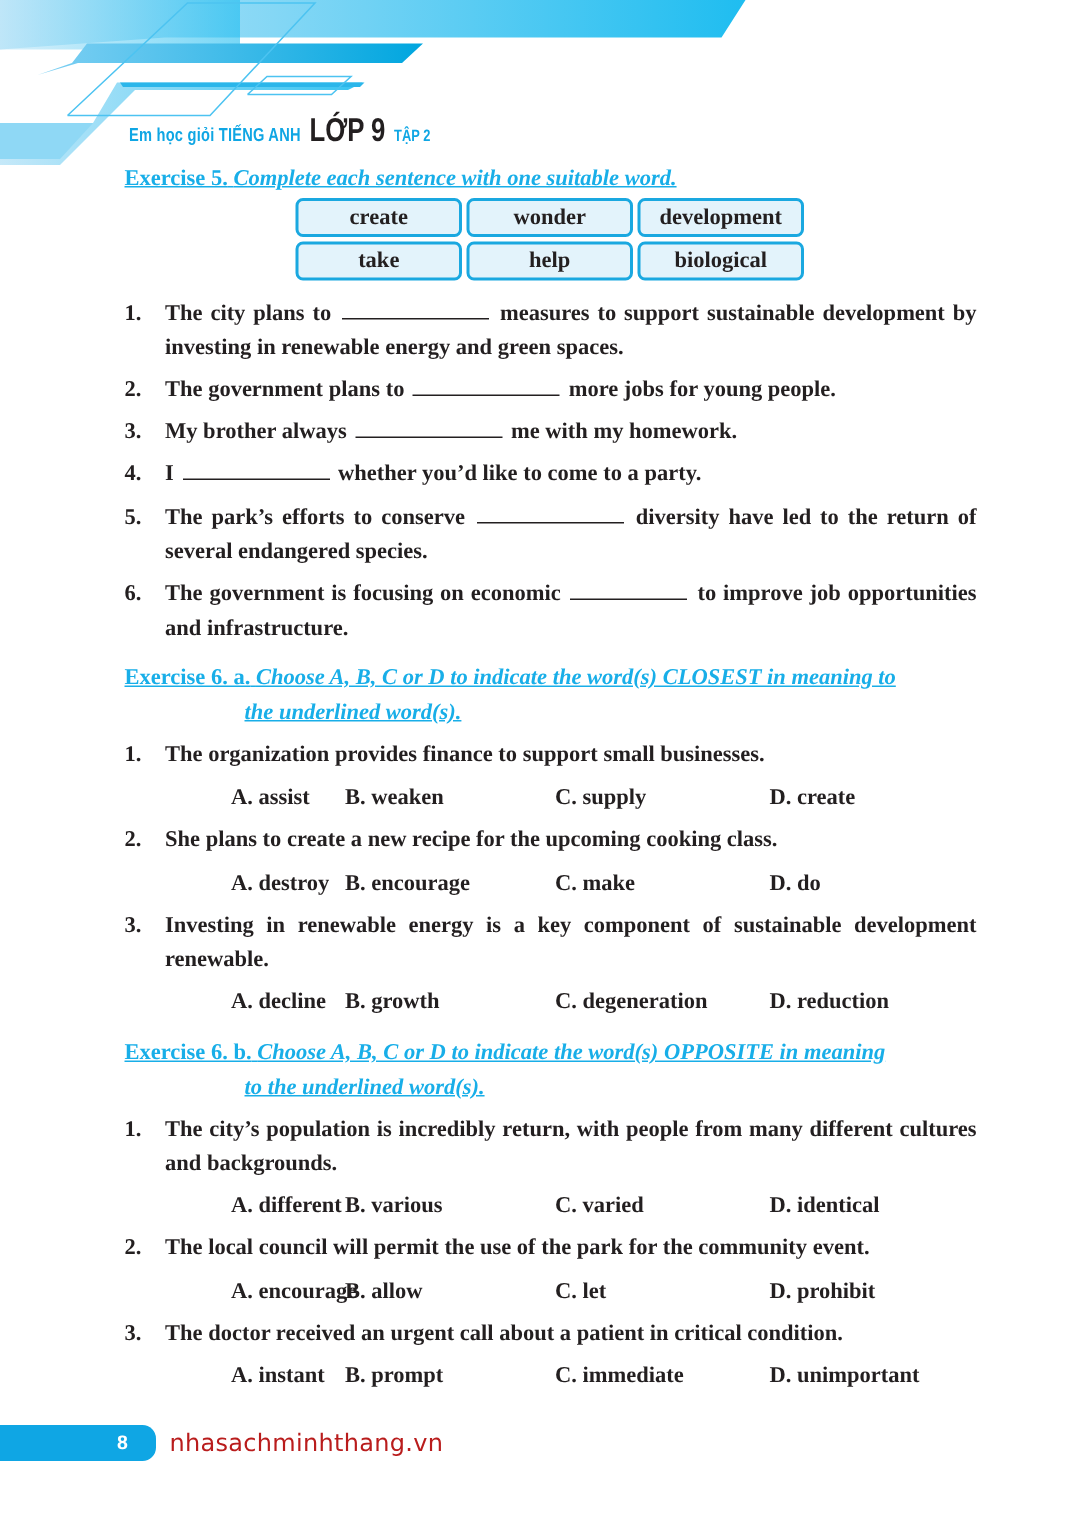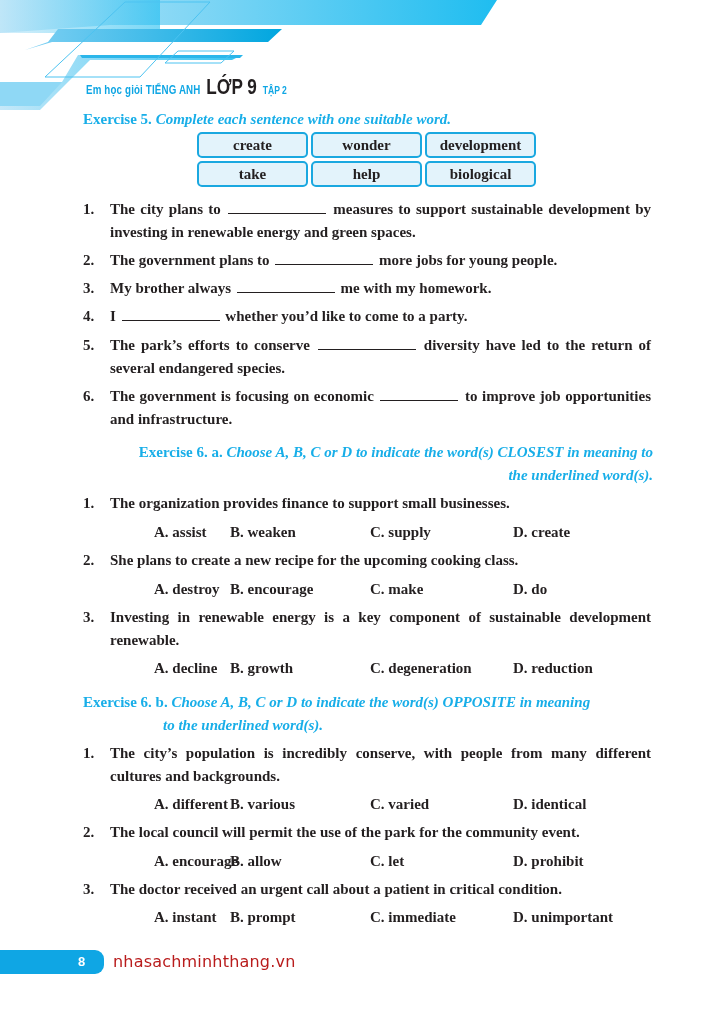--- a/index.html
+++ b/index.html
@@ -8,21 +8,21 @@
 
   .banner { position: absolute; left: 0; top: 0; width: 726px; height: 110px; }
 
   .book-title { position: absolute; left: 86px; top: 74px; white-space: nowrap;
                 font-family: "Liberation Sans", "DejaVu Sans", sans-serif;
                 font-weight: bold; color: #0fa6e4; transform: scaleX(0.78); transform-origin: left center; }
   .book-title .small { font-size: 12.5px; letter-spacing: 0.2px; }
   .book-title .big { font-size: 22px; color: #231f20; margin: 0 3px; }
   .book-title .tap { font-size: 11px; }
 
-  .heading { position: absolute; left: 83px; font-weight: bold; color: #18aee8; font-size: 15px; line-height: 23px; }
+  .heading { position: absolute; left: 83px; font-weight: bold; color: #18aee8; font-size: 15px; line-height: 23px; text-decoration: underline; }
   .heading .it { font-style: italic; }
   .heading .cont { display: block; padding-left: 80px; }
 
   .word-grid { position: absolute; left: 197px; top: 132px; width: 339px;
                display: grid; grid-template-columns: repeat(3, 1fr); column-gap: 3px; row-gap: 3px; }
   .word-box { height: 26px; border: 2.5px solid #1aa8e0; border-radius: 5px; background: #e3f3fb;
               box-sizing: border-box; display: flex; align-items: center; justify-content: center;
               font-weight: bold; font-size: 15px; color: #231f20; }
 
   .q { position: absolute; left: 83px; width: 568px; font-size: 15px; font-weight: bold; line-height: 23px;
@@ -106,21 +106,21 @@
 </div>
 <div class="q" style="top:334px;">
   <span class="num">5.</span>
   <span class="txt"><span>The park’s efforts to conserve</span> <span class="blank"></span> <span>diversity have led to the return of several endangered species.</span></span>
 </div>
 <div class="q" style="top:385px;">
   <span class="num">6.</span>
   <span class="txt"><span>The government is focusing on economic</span> <span class="blank short"></span> <span>to improve job opportunities and infrastructure.</span></span>
 </div>
 
-<div class="heading" style="top:441px; width:570px;text-align:right;">
+<div class="heading" style="top:441px; width:570px;">
   <span>Exercise 6. a.</span>
   <span class="it">Choose A, B, C or D to indicate the word(s) CLOSEST in meaning to</span>
   <span class="it cont">the underlined word(s).</span>
 </div>
 
 <div class="q" style="top:492px;">
   <span class="num">1.</span>
   <span class="txt"><span>The organization provides finance to</span> <span class="u">support</span> <span>small businesses.</span></span>
 </div>
 <div class="opts" style="top:521px;">
@@ -153,21 +153,21 @@
 </div>
 
 <div class="heading" style="top:691px; width:570px;">
   <span>Exercise 6. b.</span>
   <span class="it">Choose A, B, C or D to indicate the word(s) OPPOSITE in meaning</span>
   <span class="it cont">to the underlined word(s).</span>
 </div>
 
 <div class="q" style="top:742px;">
   <span class="num">1.</span>
-  <span class="txt"><span>The city’s population is incredibly</span> <span class="u">conserve</span><span>, with people from many different cultures and backgrounds.</span></span>
+  <span class="txt"><span>The city’s population is incredibly</span> <span class="u">return</span><span>, with people from many different cultures and backgrounds.</span></span>
 </div>
 <div class="opts" style="top:793px;">
   <span class="a">A. different</span>
   <span class="b">B. various</span>
   <span class="c">C. varied</span>
   <span class="d">D. identical</span>
 </div>
 
 <div class="q" style="top:821px;">
   <span class="num">2.</span>

